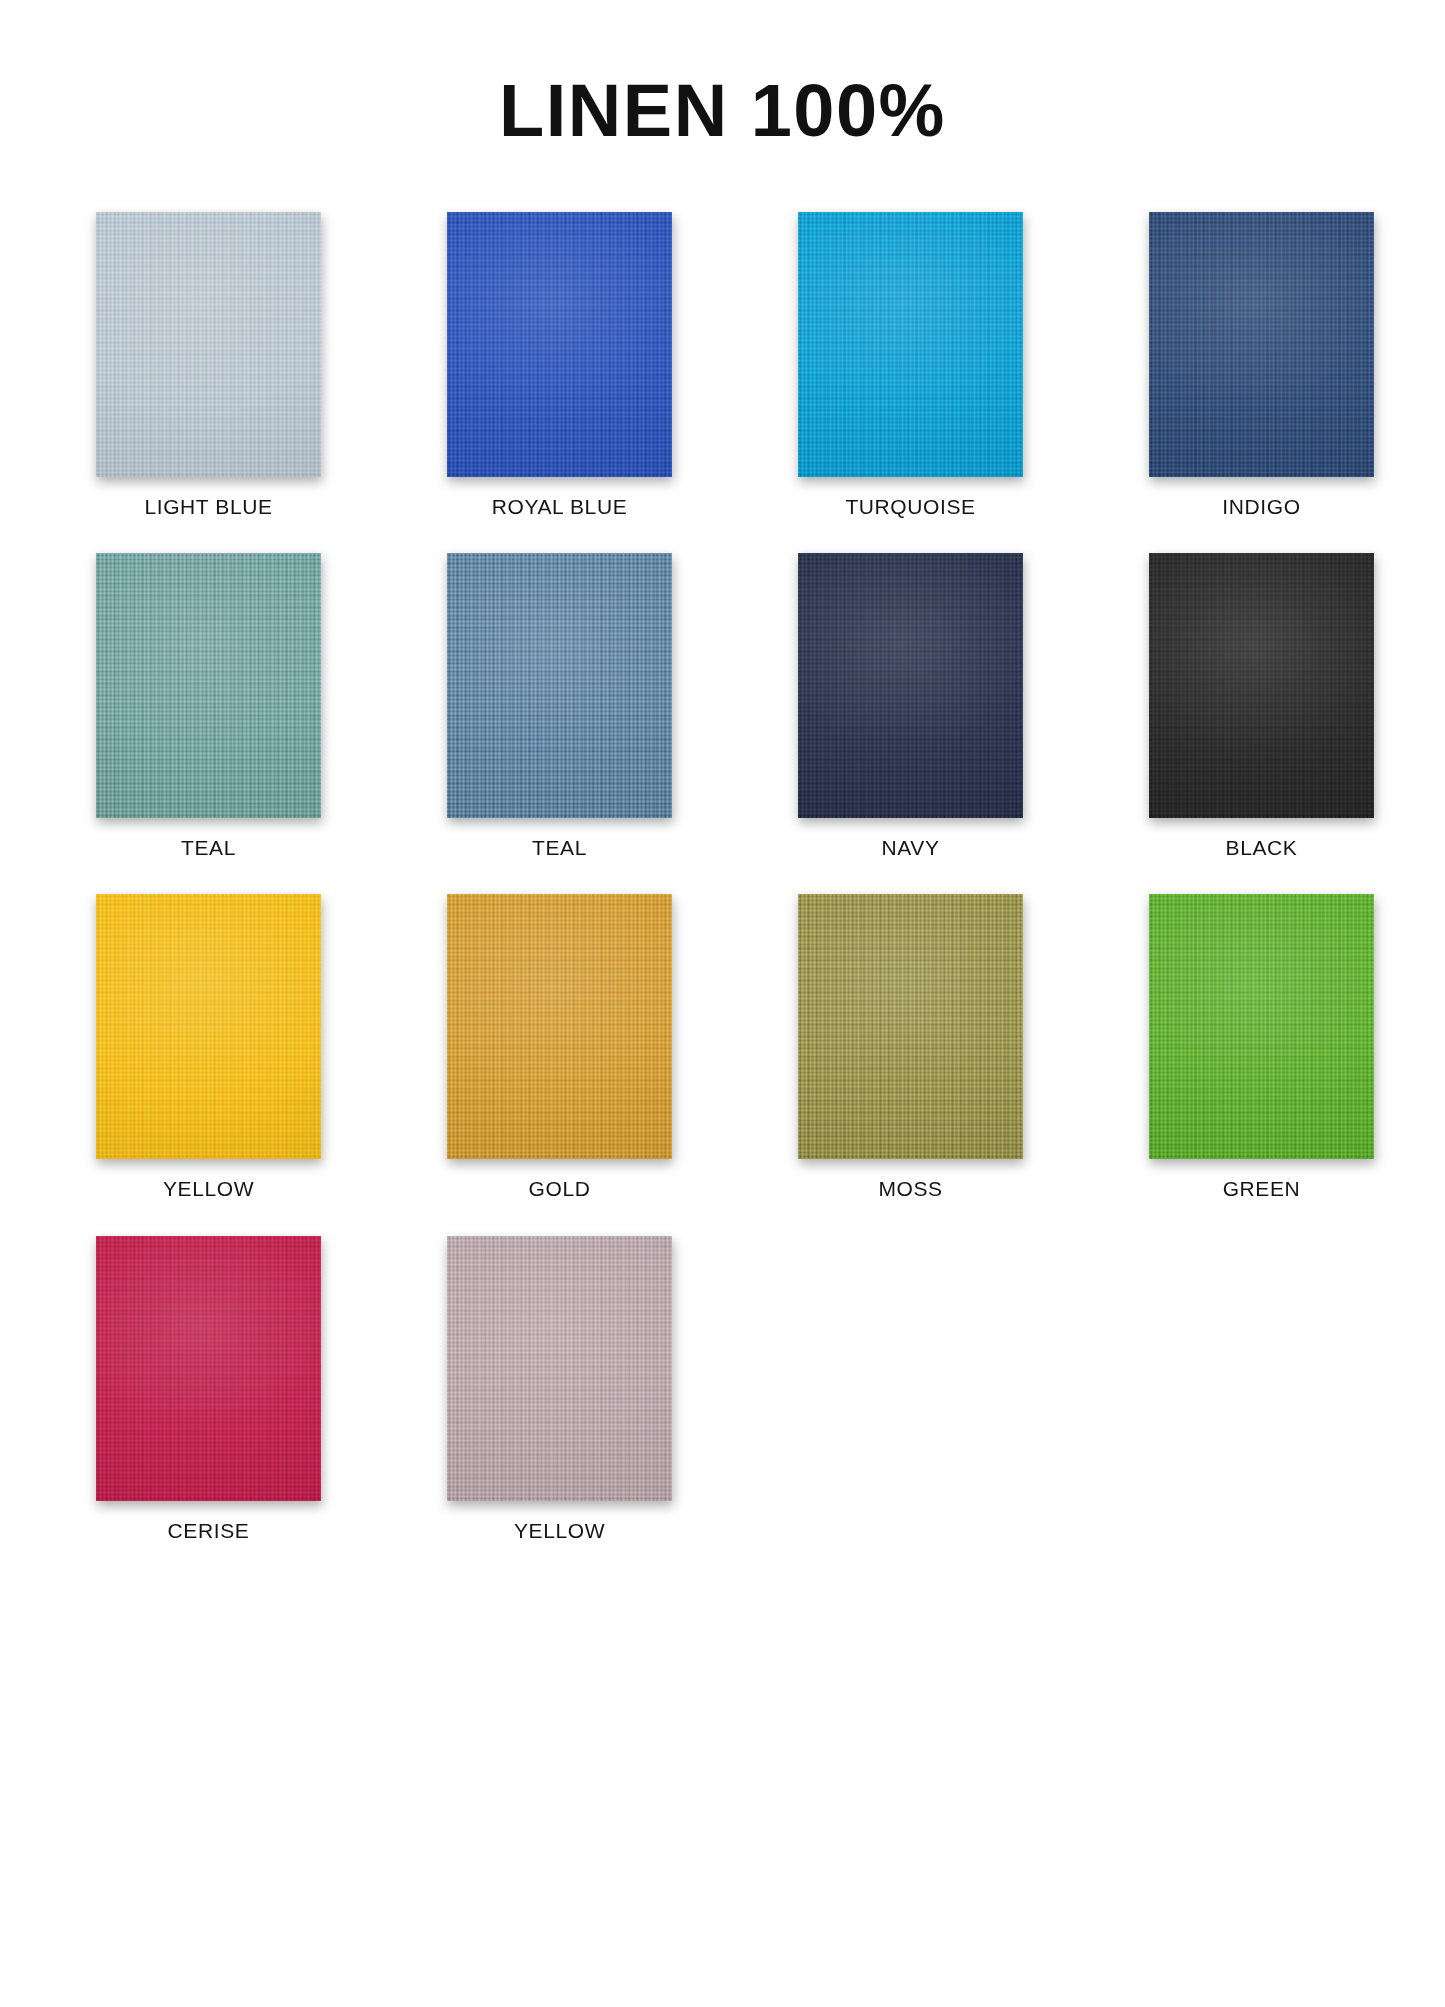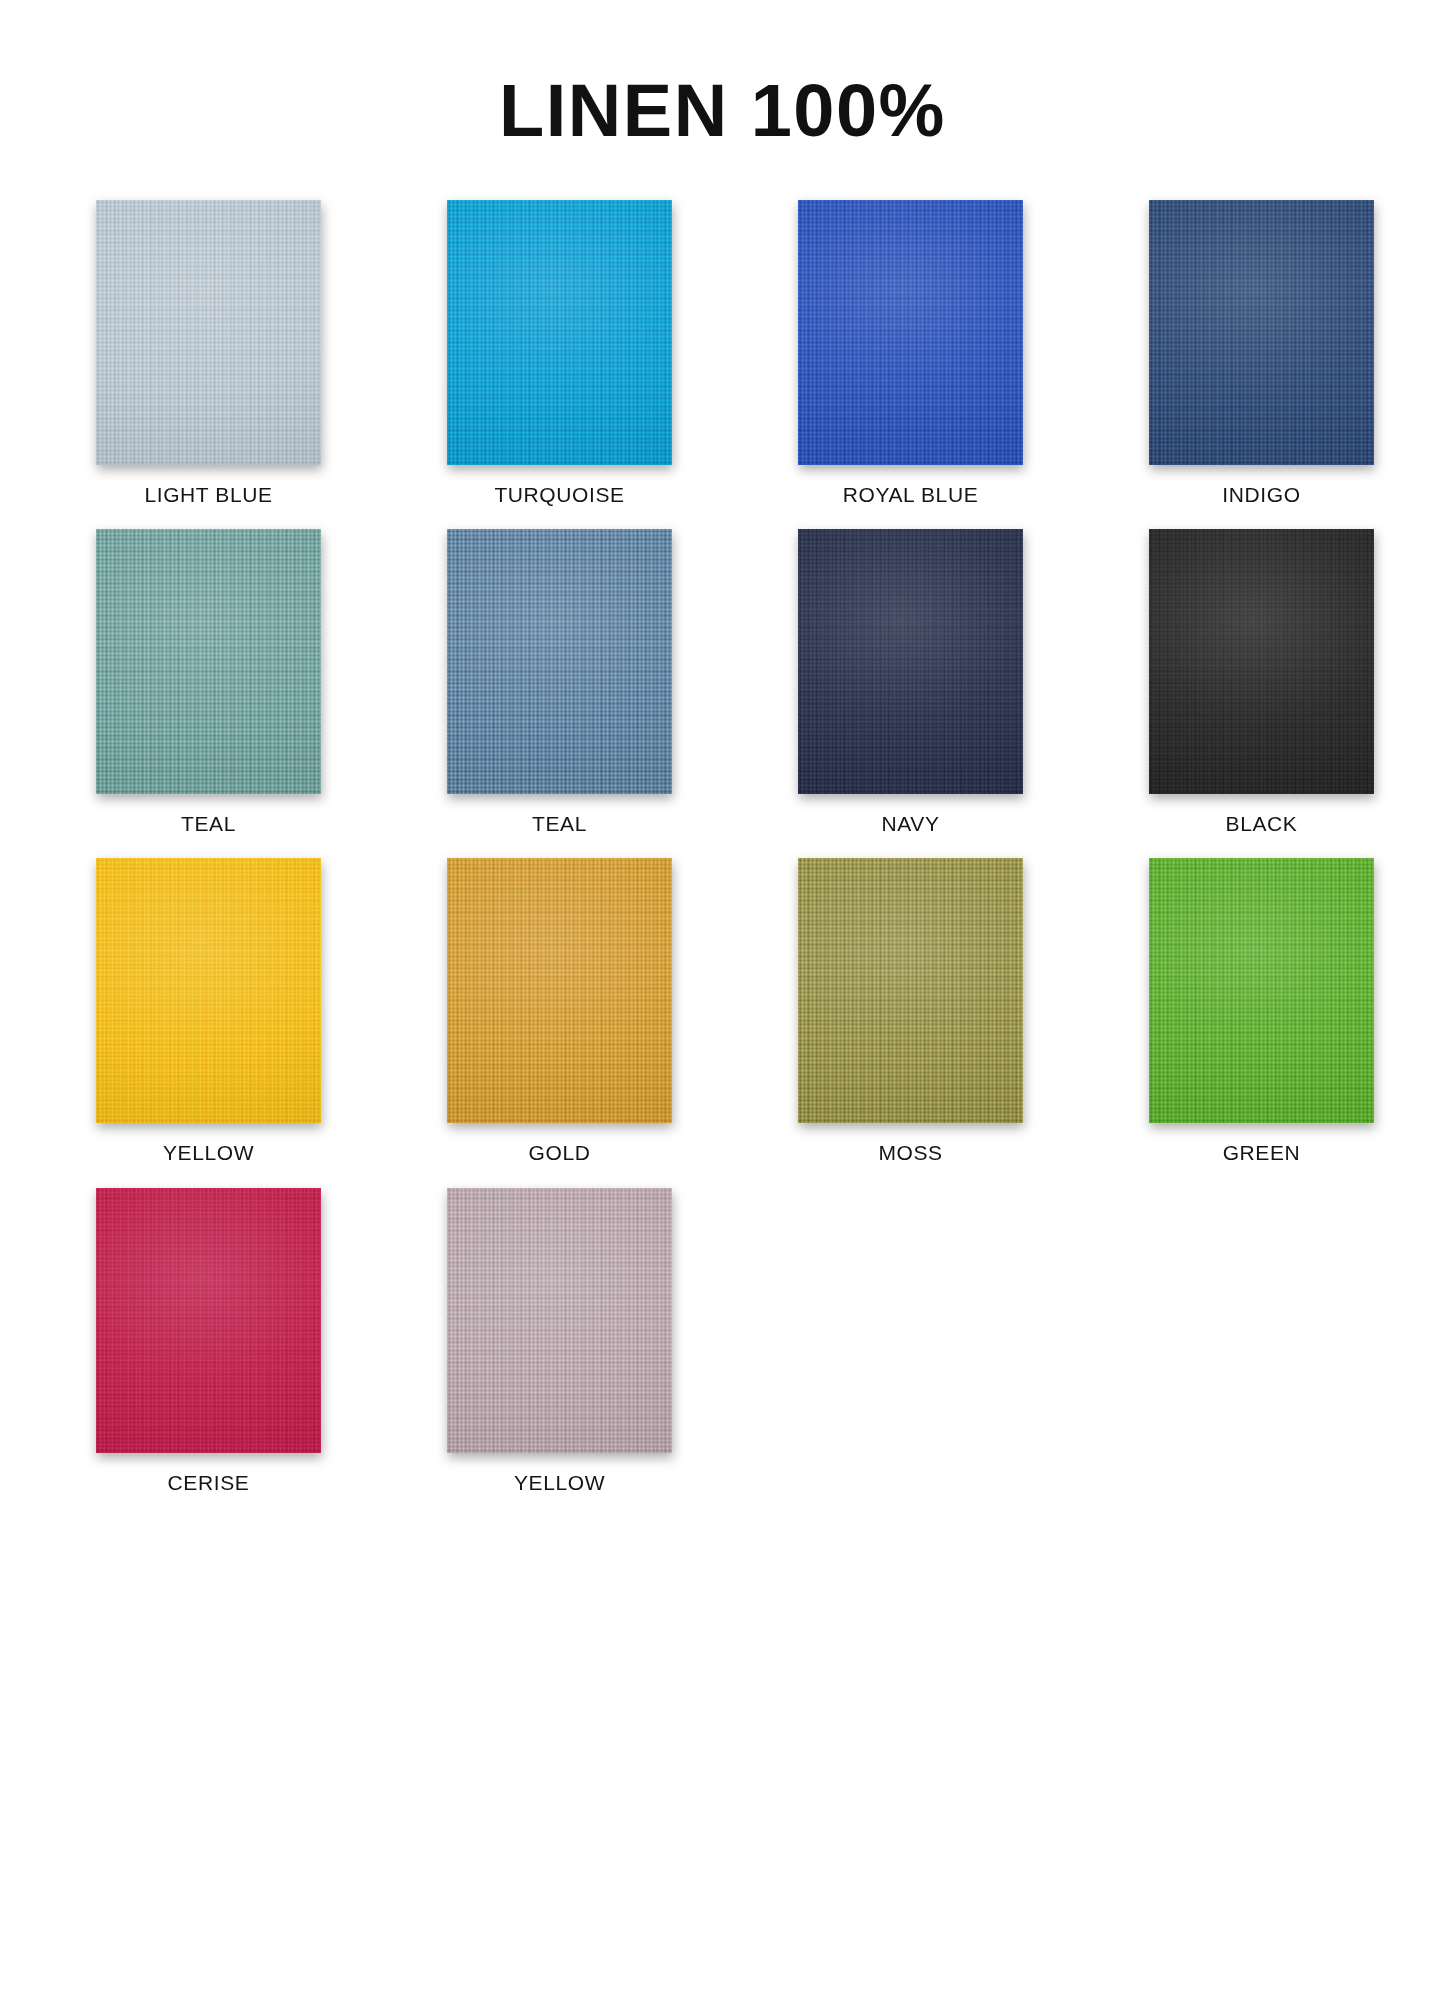--- a/index.html
+++ b/index.html
@@ -54,20 +54,21 @@
     grid-column-gap: 126px;
     grid-row-gap: 22px;
     justify-content: center;
   }
 
   .swatch-cell {
     width: 250px;
     display: flex;
     flex-direction: column;
     align-items: center;
+    margin-top: 12px;
   }
 
   .swatch-chip-shadow {
     width: 225px;
     height: 265px;
     position: relative;
     filter: drop-shadow(1px 5px 6px rgba(0,0,0,0.32));
   }
 
   .swatch-chip {
@@ -161,38 +162,38 @@
         <div class="swatch-chip-shadow">
           <div class="swatch-chip" style="background-color: rgb(183, 196, 206);">
             <div class="weave"></div>
             <div class="sheen"></div>
           </div>
         </div>
         <div class="swatch-label">LIGHT BLUE</div>
       </div>
       <div class="swatch-cell">
         <div class="swatch-chip-shadow">
+          <div class="swatch-chip" style="background-color: rgb(44, 82, 184);">
+            <div class="weave"></div>
+            <div class="sheen"></div>
+          </div>
+        </div>
+        <div class="swatch-label">ROYAL BLUE</div>
+      </div>
+      <div class="swatch-cell">
+        <div class="swatch-chip-shadow">
           <div class="swatch-chip" style="background-color: rgb(15, 156, 208);">
             <div class="weave"></div>
             <div class="sheen"></div>
           </div>
         </div>
         <div class="swatch-label">TURQUOISE</div>
       </div>
       <div class="swatch-cell">
         <div class="swatch-chip-shadow">
-          <div class="swatch-chip" style="background-color: rgb(44, 82, 184);">
-            <div class="weave"></div>
-            <div class="sheen"></div>
-          </div>
-        </div>
-        <div class="swatch-label">ROYAL BLUE</div>
-      </div>
-      <div class="swatch-cell">
-        <div class="swatch-chip-shadow">
           <div class="swatch-chip" style="background-color: rgb(47, 74, 116);">
             <div class="weave"></div>
             <div class="sheen"></div>
           </div>
         </div>
         <div class="swatch-label">INDIGO</div>
       </div>
       <div class="swatch-cell">
         <div class="swatch-chip-shadow">
           <div class="swatch-chip" style="background-color: rgb(113, 160, 157);">

